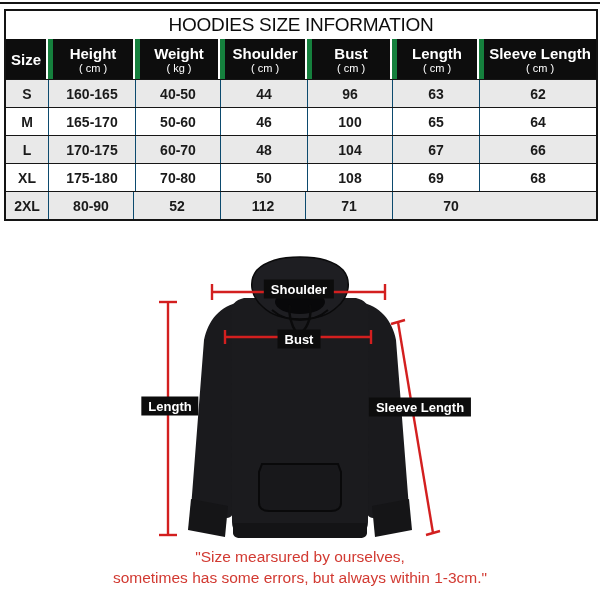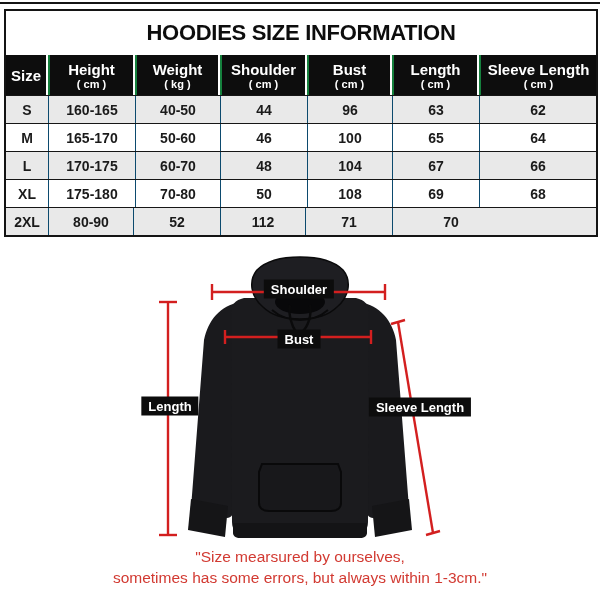--- a/index.html
+++ b/index.html
@@ -8,33 +8,33 @@
     font-family:"Liberation Sans",sans-serif;overflow:hidden;
   }
   .topline{position:absolute;top:2px;left:0;width:600px;height:2px;background:#141414;}
 
   
   .size-table{
     position:absolute;left:4px;top:9px;width:594px;box-sizing:border-box;
     border:2px solid #141414;background:#fff;z-index:3;
   }
   .table-title{
-    height:44px;display:flex;align-items:center;justify-content:center;
-    font-weight:bold;font-size:22px;letter-spacing:-0.3px;color:#0d0d0d;
+    height:28px;display:flex;align-items:center;justify-content:center;
+    font-weight:normal;font-size:19px;letter-spacing:-0.3px;color:#0d0d0d;
   }
   .thead{display:flex;background:#f9a8d4;}
   .th{
     background:#0d0d0d;color:#ffffff;height:40px;box-sizing:border-box;
     display:flex;flex-direction:column;align-items:center;justify-content:center;
-    border-left:2px solid #15803d;border-right:2px solid #ffffff;
+    border-left:5px solid #15803d;border-right:2px solid #ffffff;
   }
   .th:first-child{border-left:none;}
   .th:last-child{border-right:none;}
   .th .lab{font-weight:bold;font-size:15px;line-height:17px;white-space:nowrap;}
-  .th .unit{font-weight:bold;font-size:11px;line-height:12px;white-space:nowrap;}
+  .th .unit{font-weight:normal;font-size:11px;line-height:12px;white-space:nowrap;}
   .trow{display:flex;border-top:1px solid #161616;background:#ffffff;}
   .trow.alt{background:#e9e9e9;}
   .td{
     height:27px;box-sizing:border-box;display:flex;align-items:center;justify-content:center;
     font-weight:bold;font-size:14px;color:#1a1a1a;border-left:1px solid #0c4a6e;white-space:nowrap;
   }
   .td:first-child{border-left:none;}
   .c0{width:42px}.c1{width:87px}.c2{width:85px}.c3{width:87px}.c4{width:85px}.c5{width:87px}.c6{width:117px}
 
   

